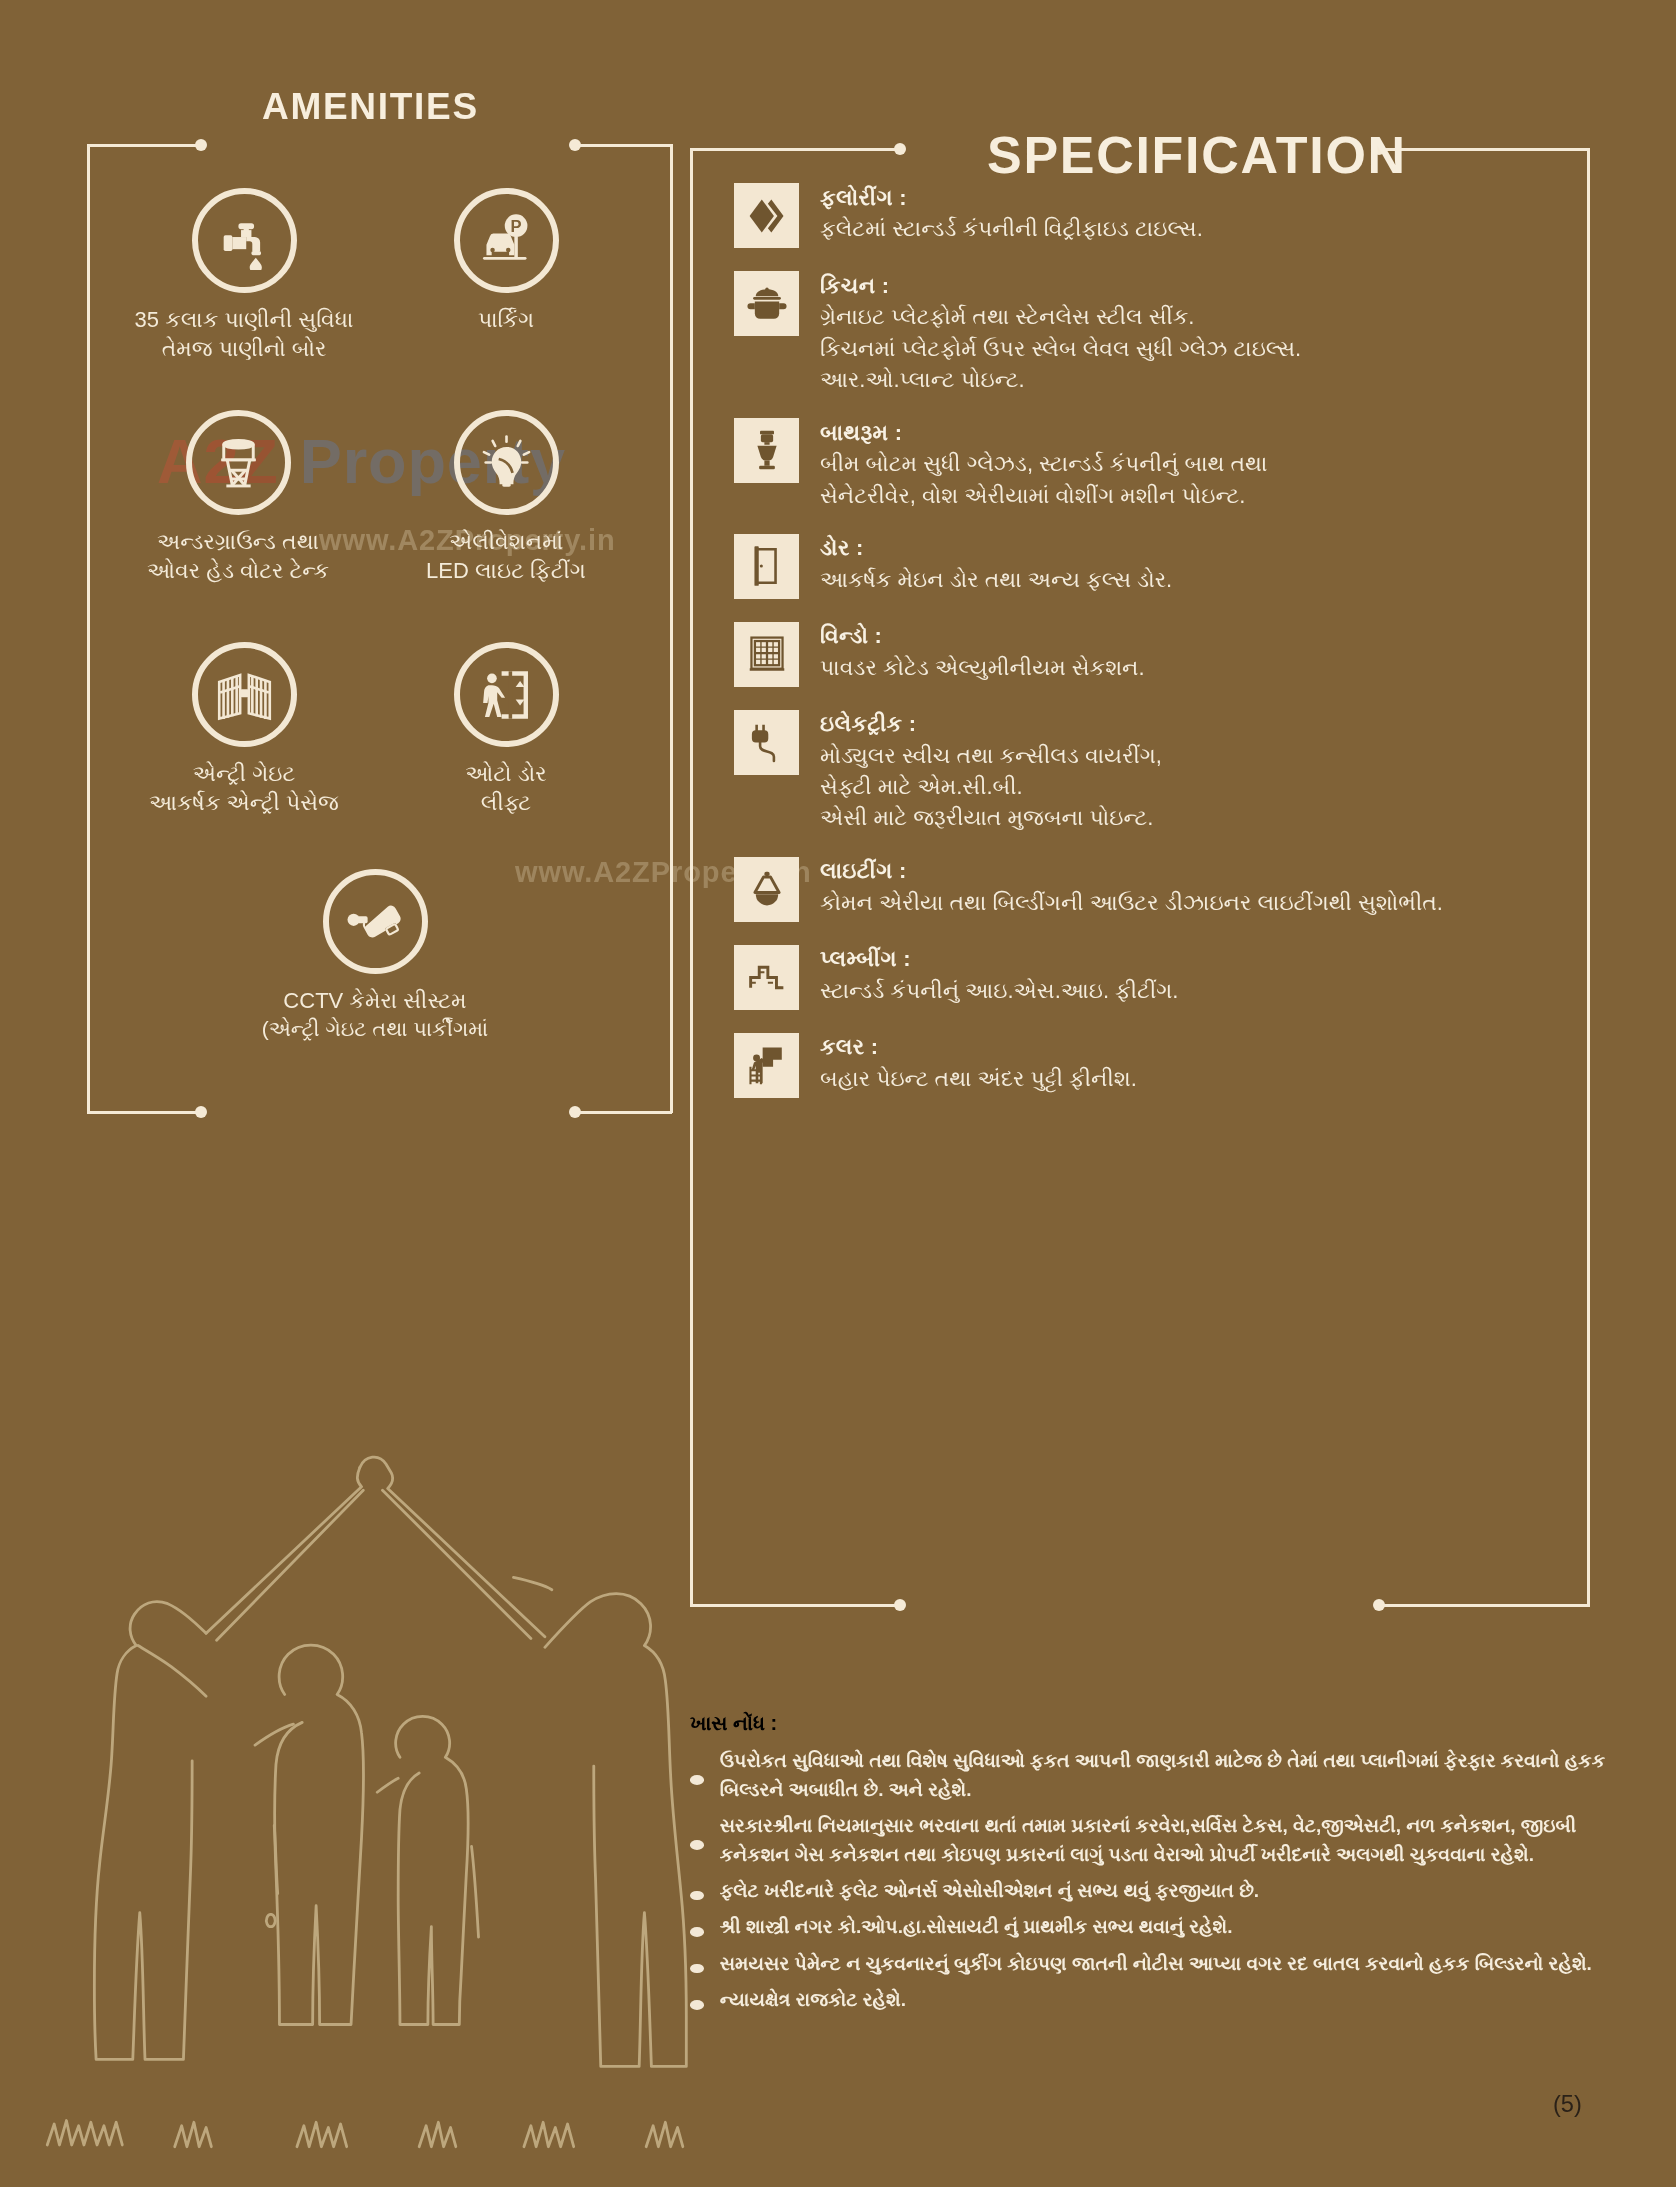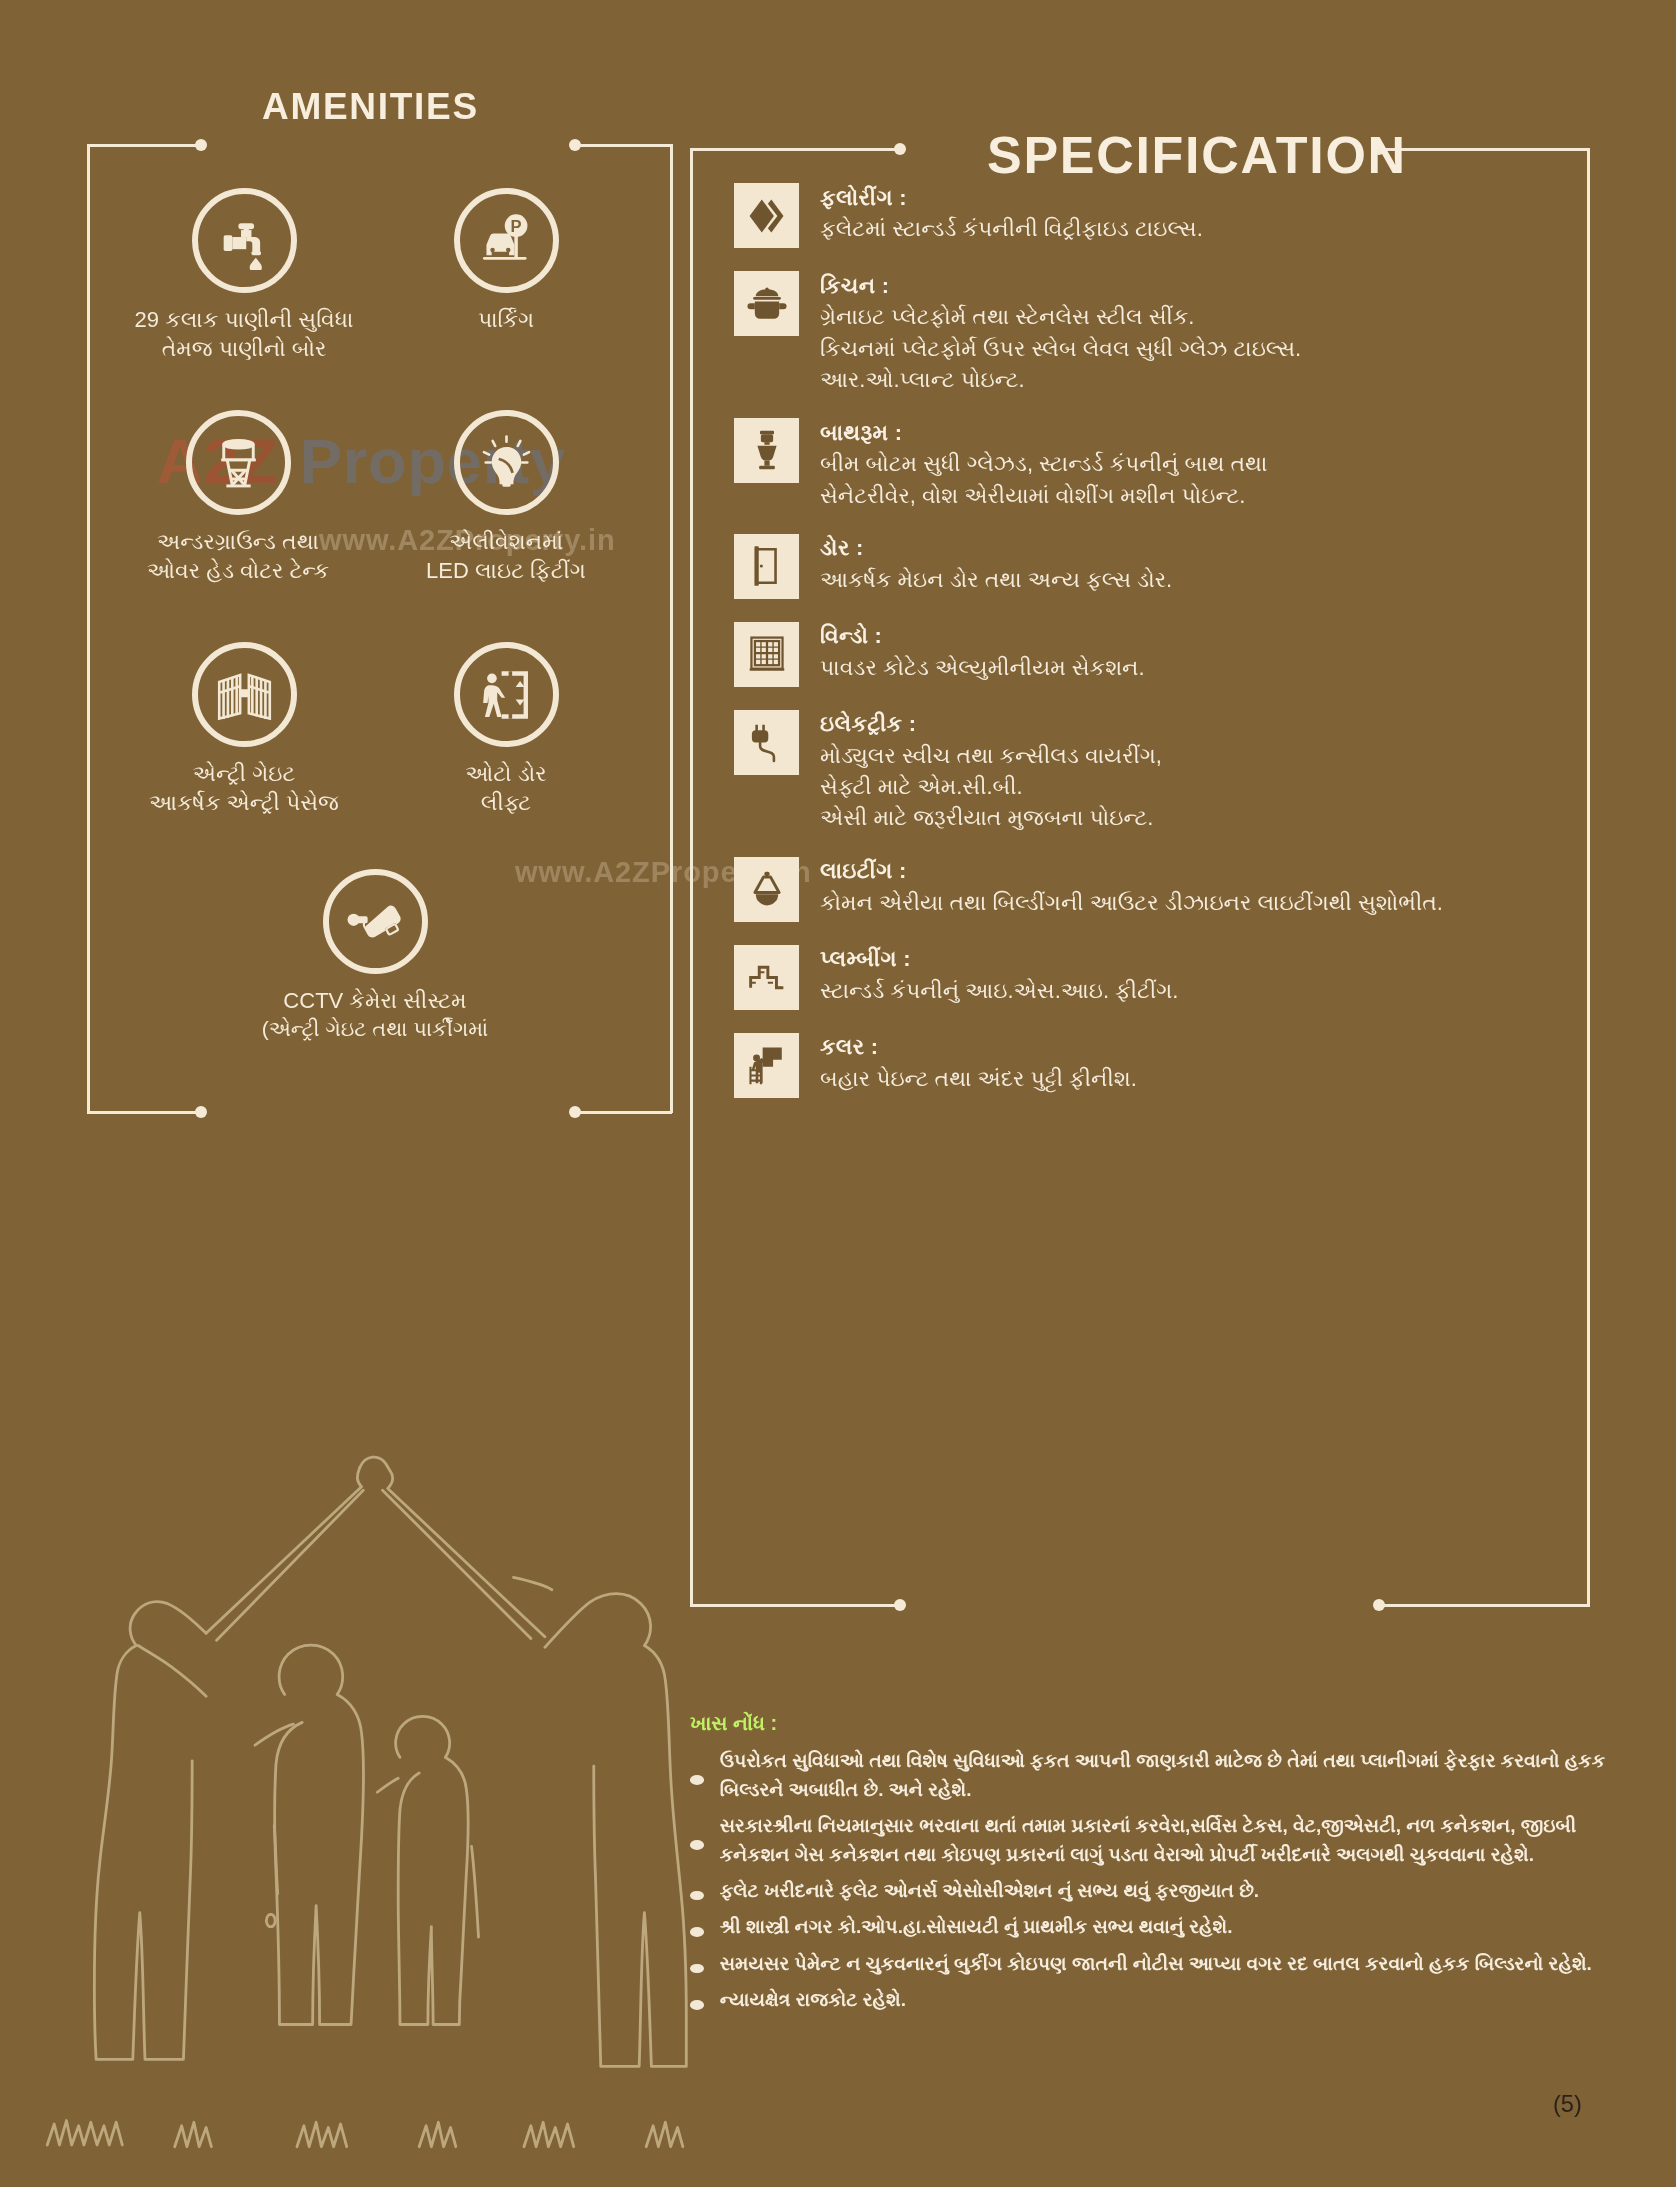--- a/index.html
+++ b/index.html
@@ -44,21 +44,21 @@
   .spec-icon{
     width:65px;height:65px;background:#f3e7d2;flex:0 0 65px;
     display:flex;align-items:center;justify-content:center;margin-right:21px;
   }
   .spec-text{padding-top:1.7px;}
   .spec-head{color:#f8f1e3;font-size:22px;font-weight:bold;letter-spacing:0.3px;margin-bottom:2.6px;}
   .spec-desc{color:#f4ecdc;font-size:22px;line-height:1.42;}
 
   
   #notes{position:absolute;left:690px;top:1712px;width:952px;}
-  #notes-title{color:#bef264;font-size:20px;margin-bottom:12.2px;font-weight:bold;}
+  #notes-title{color:#000000;font-size:20px;margin-bottom:12.2px;font-weight:bold;}
   .note-row{display:flex;align-items:center;margin-bottom:7.9px;}
   .note-bullet{
     flex:0 0 14px;width:9.6px;height:9.6px;border-radius:50%;background:#f3e8d6;
     margin:8.7px 15.7px 0 0;
   }
   .note-text{color:#f5eddd;font-size:19px;line-height:1.5;font-weight:bold;}
 
   #page-number{position:absolute;left:1553px;top:2091px;color:#2a2118;font-size:23.6px;}
 
   
@@ -139,21 +139,21 @@
             <path d="M20 30 h16 v14 h-16z"></path>
             <path d="M30 22 h12 v8 h-12z"></path>
             <rect x="27" y="14" width="18" height="7" rx="3"></rect>
             <rect x="33" y="18" width="6" height="8"></rect>
             <path d="M36 30 h10 a6 6 0 0 1 6 6 v10 h-9 v-8 a3 3 0 0 0-3-3 h-4z"></path>
             <rect x="42" y="46" width="11" height="5" rx="2"></rect>
             <path d="M47 54 c4 5 7 8 7 11 a7 7 0 0 1-14 0 c0-3 3-6 7-11z"></path>
           </svg>
         </div>
         <div class="amen-label">
-          <div>29 કલાક પાણીની સુવિધા</div>
+          <div>35 કલાક પાણીની સુવિધા</div>
           <div>તેમજ પાણીનો બોર</div>
         </div>
       </div>
 
       <div class="amen-cell" style="left:288px;top:8.7px;">
         <div class="amen-circle">
           <svg width="61" height="61" viewBox="0 0 70 70" fill="#f3e8d4">
             <circle cx="46" cy="18" r="13"></circle>
             <text x="46" y="25" font-size="19" font-weight="bold" fill="#806237" text-anchor="middle" font-family="Liberation Sans, sans-serif">P</text>
             <rect x="44" y="30" width="4" height="24"></rect>

